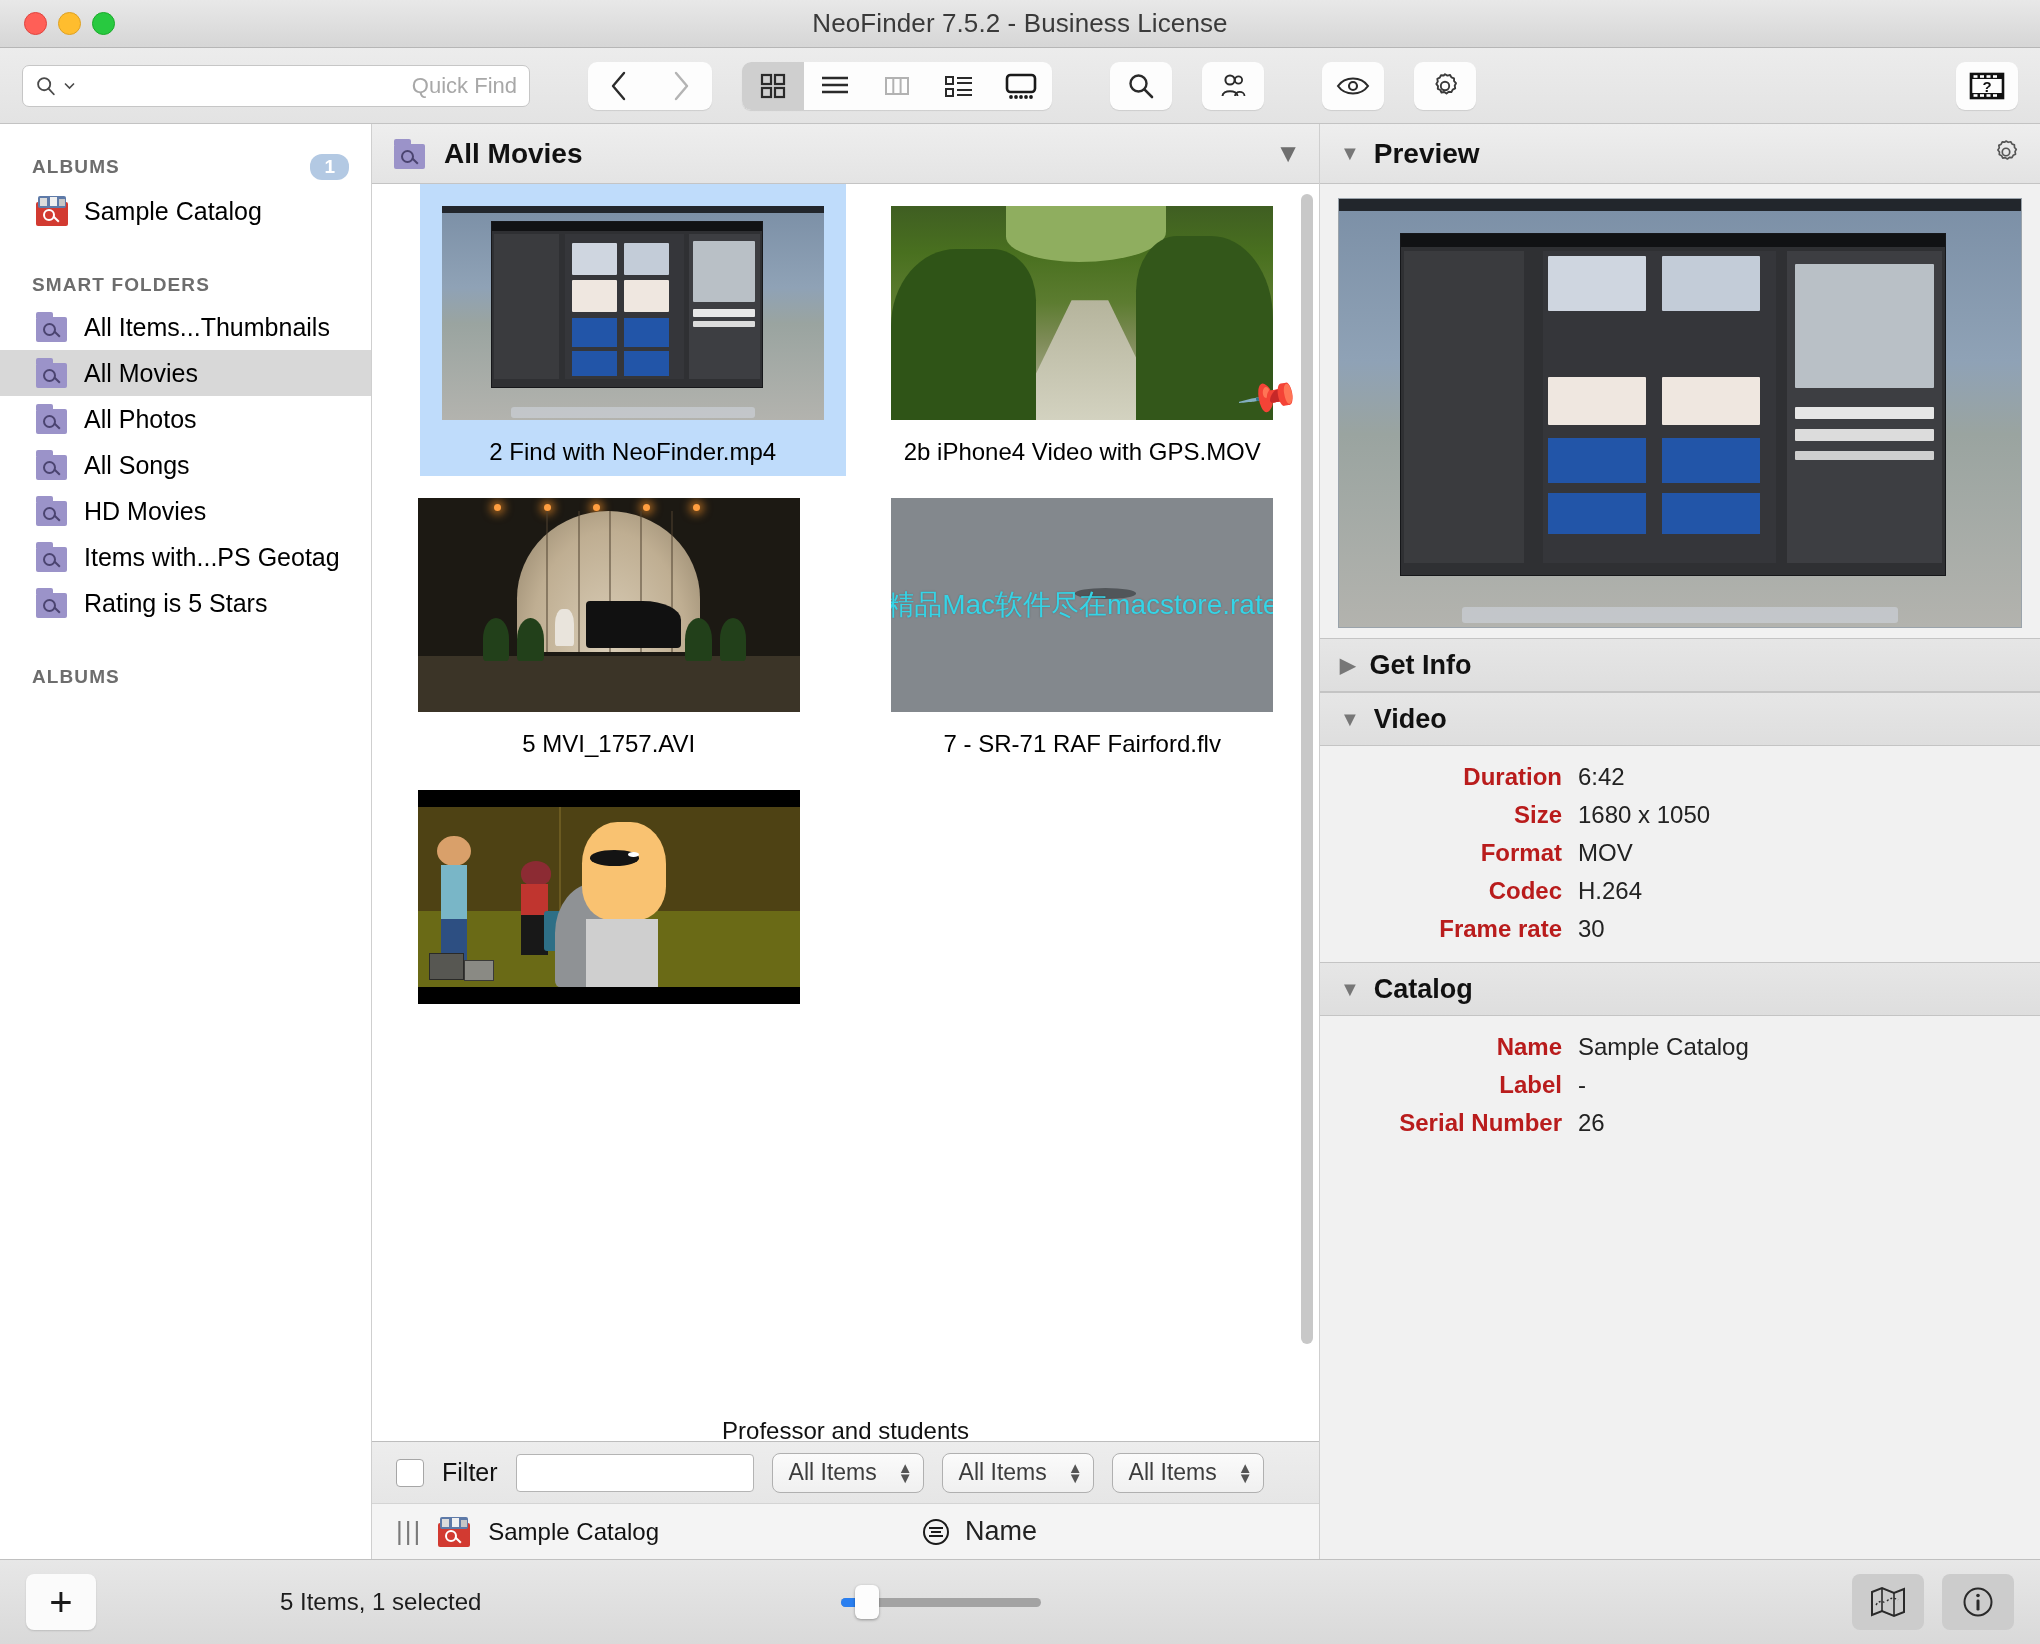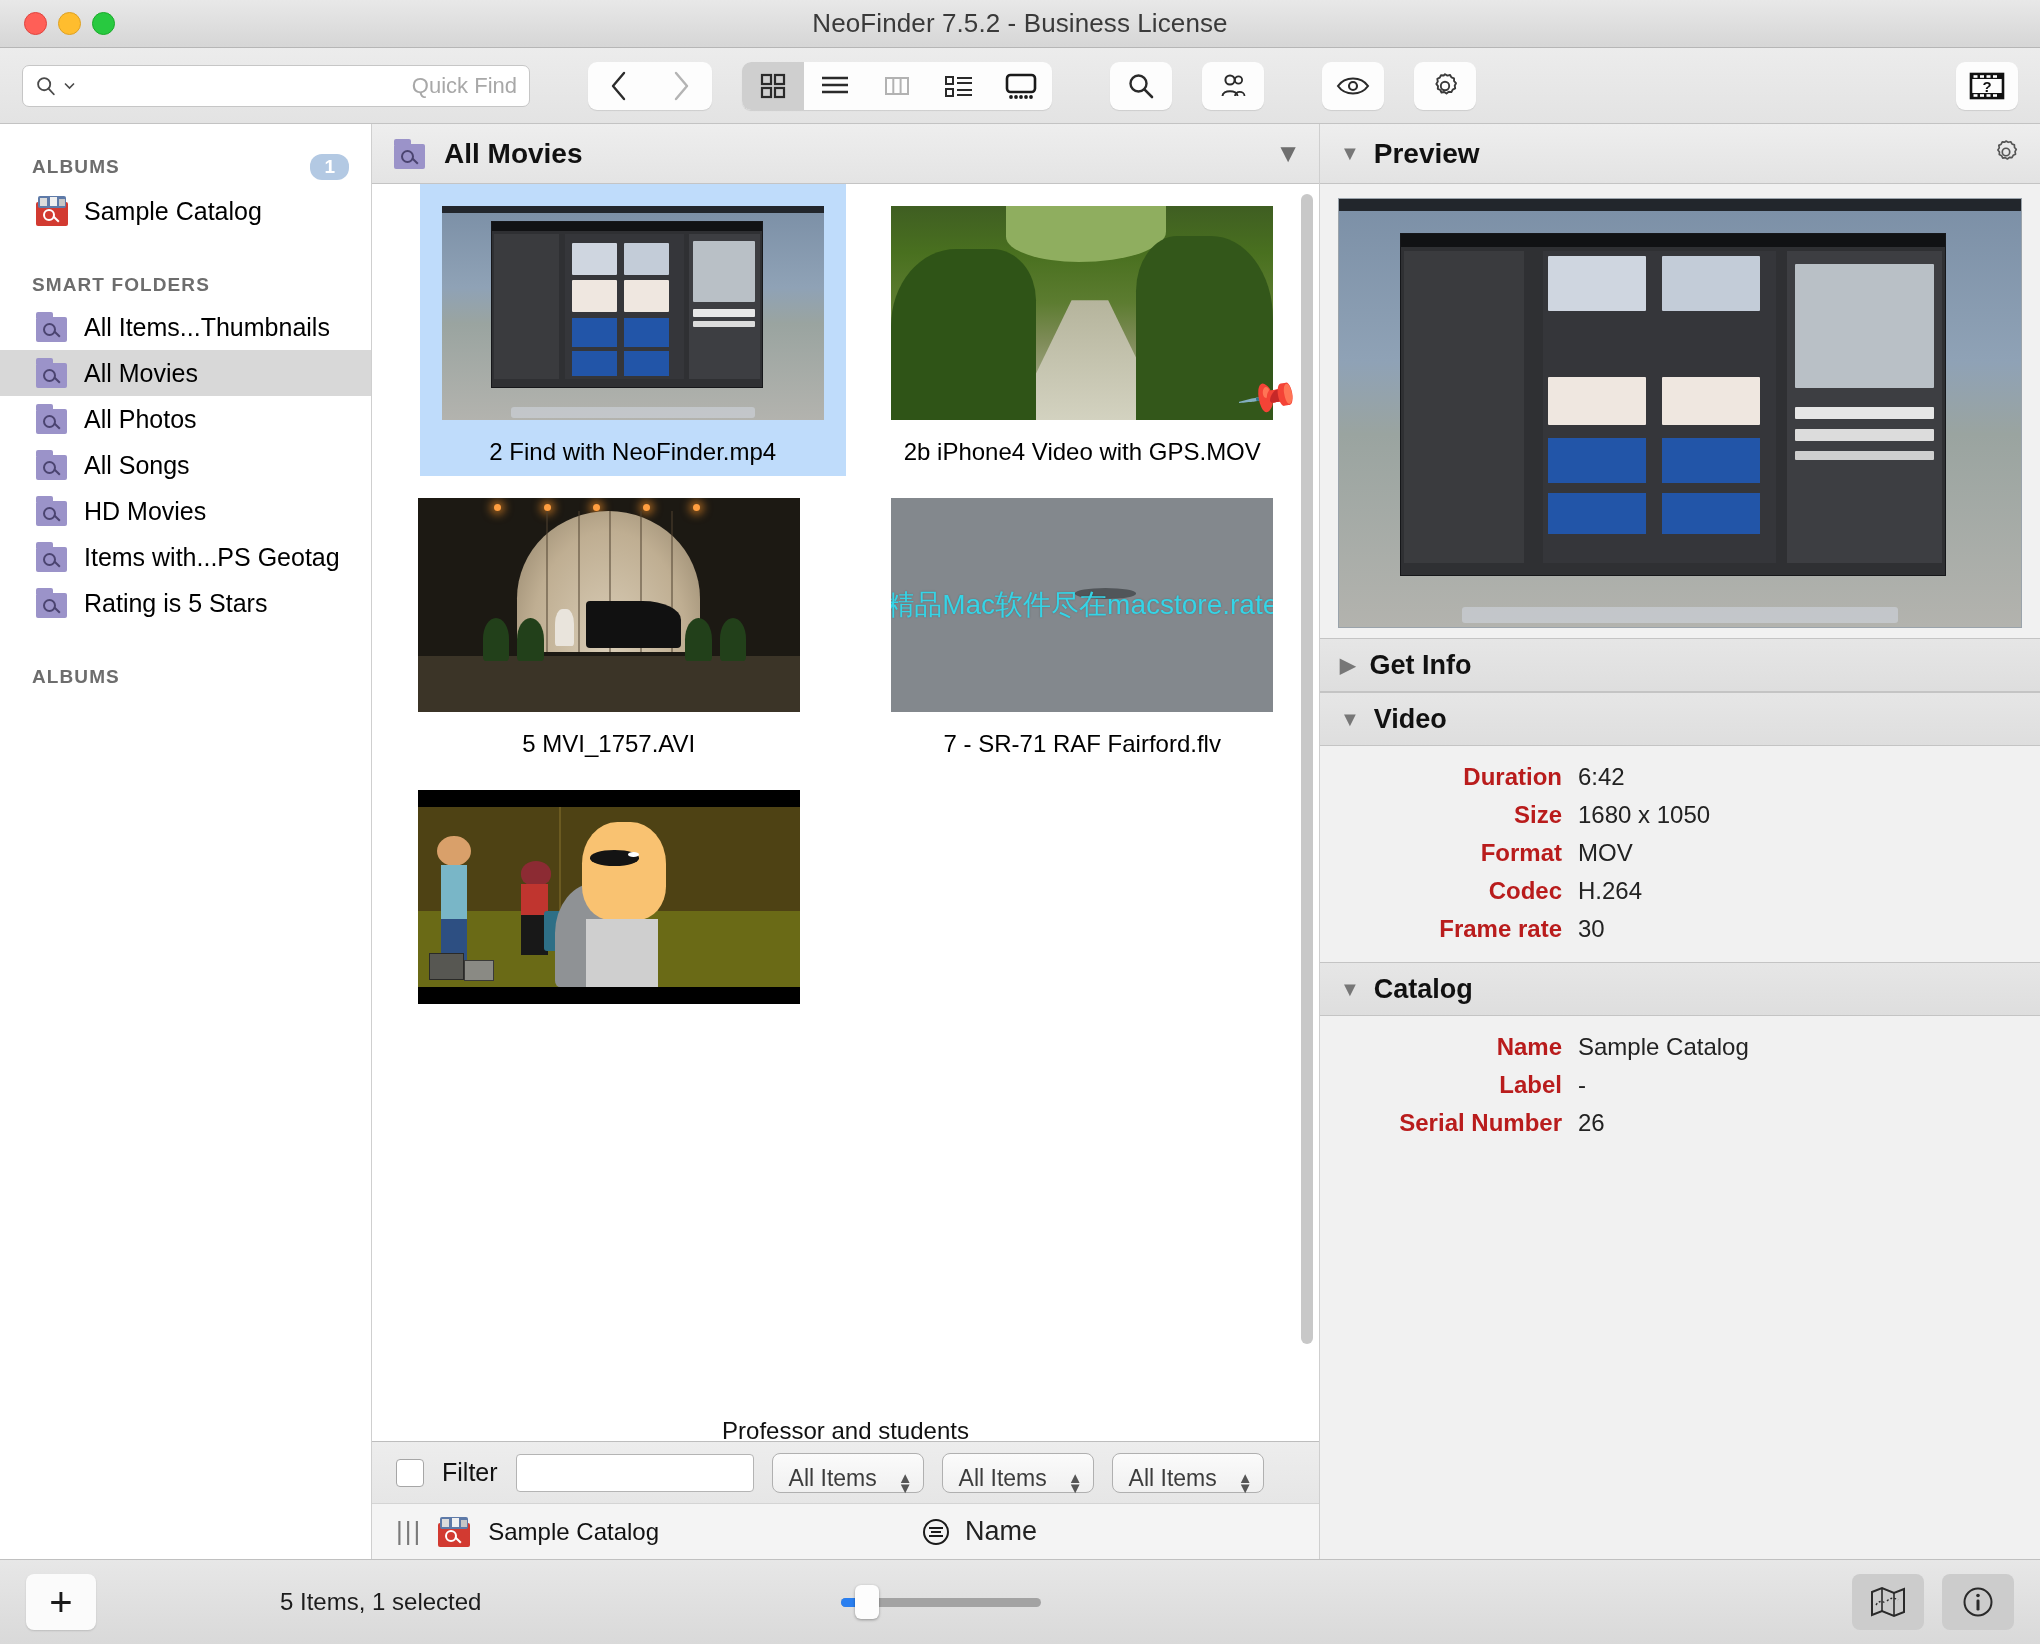--- a/index.html
+++ b/index.html
@@ -262,21 +262,21 @@
     border-top: 1px solid #bdbdbd;
     display: flex; align-items: center; gap: 18px; padding: 0 20px 0 24px;
   }
   .chk { width: 28px; height: 28px; background:#fff; border:1px solid #a6a6a6; border-radius:4px; }
   .flabel { font-size: 25px; color:#111; }
   .ftext { width: 238px; height: 38px; background:#fff; border:1px solid #b4b4b4; border-radius:4px; }
   .popup {
     height: 40px; min-width: 152px;
     border: 1px solid #b0b0b0; border-radius: 8px;
     background: linear-gradient(to bottom,#fbfbfb,#f0f0f0);
-    display:flex; align-items:flex-end; justify-content:space-between;
+    display:flex; align-items:center; justify-content:space-between;
     padding: 0 10px 0 16px; font-size: 23px; color: #3c3c3c; gap: 11px;
   }
   .steppers { display:flex; flex-direction:column; gap:3px; line-height:.5; font-size:15px; color:#555; }
 
   .pathbar {
     height: 56px; flex: 0 0 56px;
     background: #f4f4f4; border-top: 1px solid #d4d4d4;
     display:flex; align-items:center; gap: 16px; padding: 0 24px;
     font-size: 24px; color:#111;
   }

